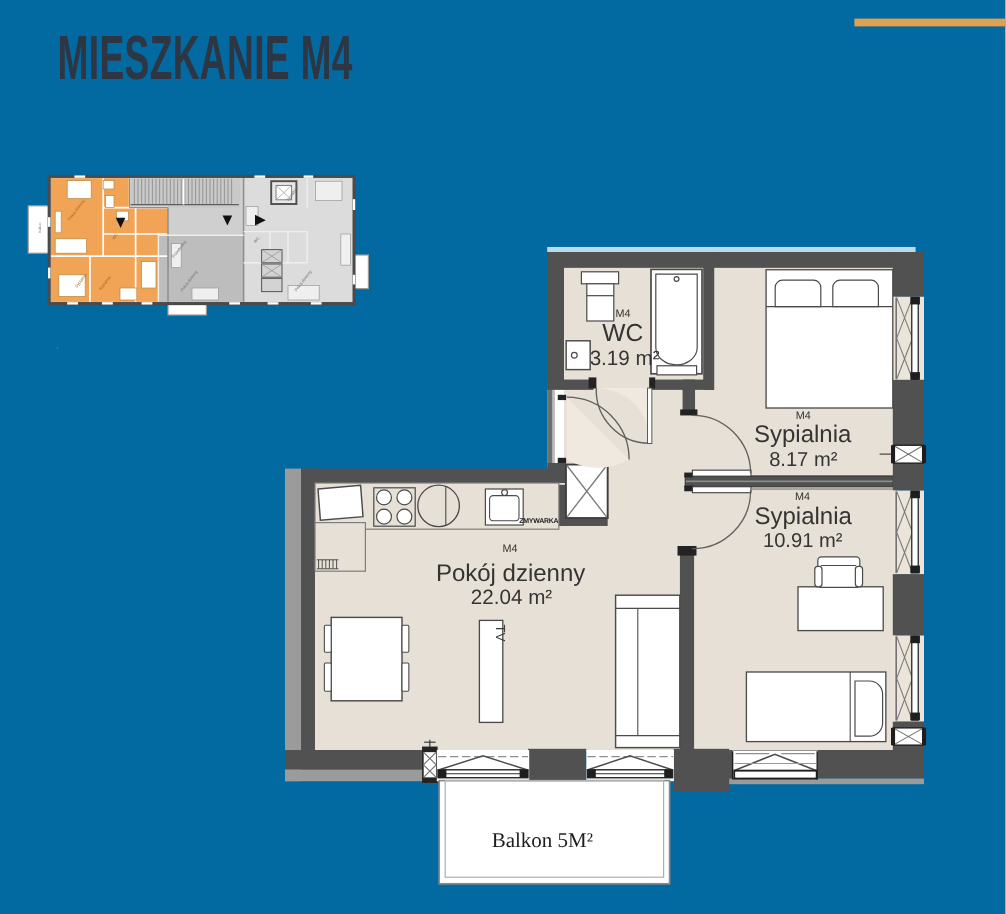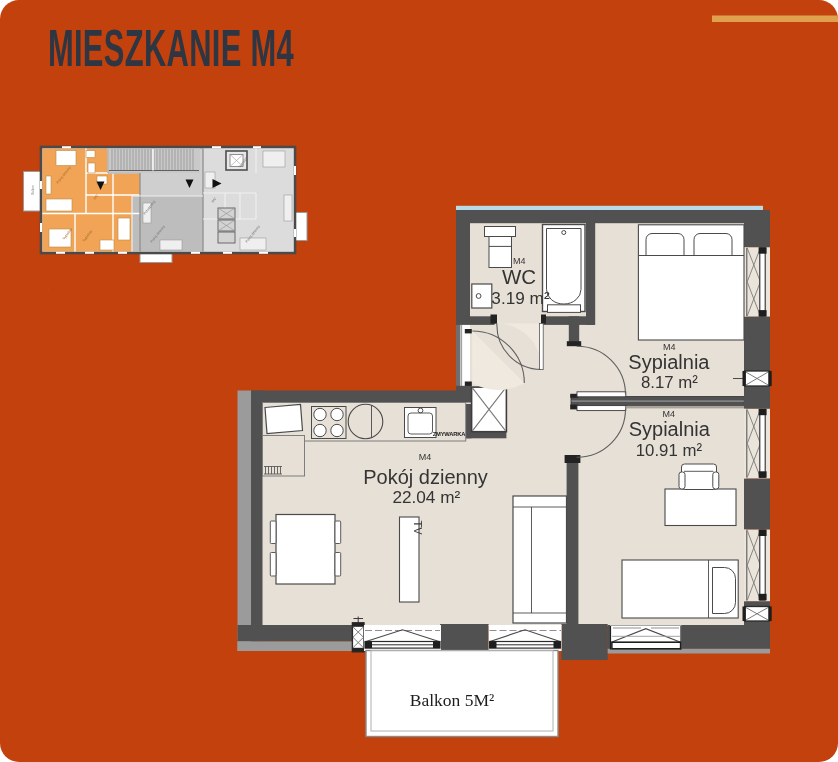--- a/index.html
+++ b/index.html
@@ -1,16 +1,16 @@
 <!DOCTYPE html>
 <html><head>
 <meta charset="utf-8">
 <style>
   html,body{margin:0;padding:0;background:#fff;}
-  #page{position:relative;width:838px;height:762px;overflow:hidden;background:#c2410c;border-radius:19px;}
+  #page{position:relative;width:838px;height:762px;overflow:hidden;background:#0369a1;}
   svg{position:absolute;top:0;left:0;}
 </style>
 </head>
 <body>
 <div id="page">
 <svg width="838" height="762" viewBox="0 0 838 762">
 
   <rect x="712" y="15.5" width="126" height="6.5" fill="#dfa14e"></rect>
 
   <g transform="translate(47.9,66) scale(0.595,1)">

